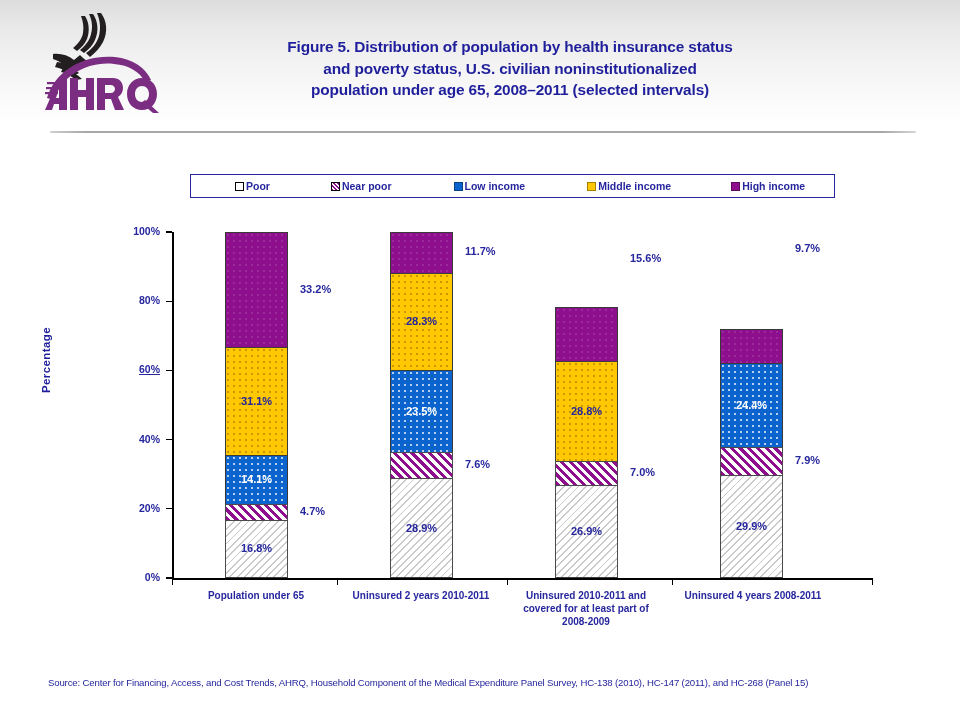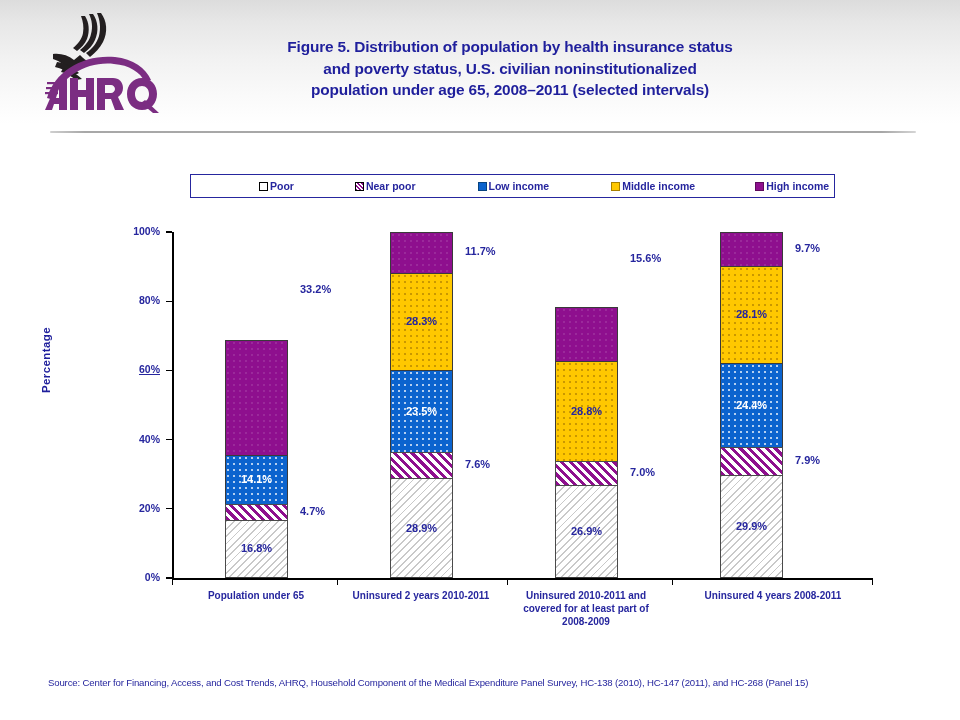--- a/index.html
+++ b/index.html
@@ -59,21 +59,20 @@
   
   .legend {
     position: absolute;
     left: 190px; top: 174px;
     width: 645px; height: 24px;
     border: 1px solid #26269e;
     background: #ffffff;
     display: flex;
     align-items: center;
     box-sizing: border-box;
-    padding-left: 24px;
   }
   .legend-item {
     display: flex;
     align-items: center;
     font-size: 10.5px;
     font-weight: bold;
     color: #26269e;
     white-space: nowrap;
   }
   .legend-item:nth-child(1) { margin-left: 44px; }
@@ -333,20 +332,23 @@
       </div>
     <div id="bars">
         <div class="bar" style="left: 225px; top: 232.346px; height: 345.654px;">
           <div class="seg seg-poor" style="height: 58.128px;">
             <span class="seg-label lbl-dark">16.8%</span>
           </div>
           <div class="seg seg-nearpoor" style="height: 16.262px;"></div>
           <div class="seg seg-low" style="height: 48.786px;">
             <span class="seg-label lbl-white">14.1%</span>
           </div>
+          <div class="seg seg-mid" style="height: 107.606px;">
+            <span class="seg-label lbl-dark">31.1%</span>
+          </div>
           <div class="seg seg-high" style="height: 114.872px;"></div>
         </div>
         <div class="bar" style="left: 390px; top: 232px; height: 346px;">
           <div class="seg seg-poor" style="height: 99.994px;">
             <span class="seg-label lbl-dark">28.9%</span>
           </div>
           <div class="seg seg-nearpoor" style="height: 26.296px;"></div>
           <div class="seg seg-low" style="height: 81.31px;">
             <span class="seg-label lbl-white">23.5%</span>
           </div>
@@ -365,23 +367,20 @@
           </div>
           <div class="seg seg-high" style="height: 53.976px;"></div>
         </div>
         <div class="bar" style="left: 720px; top: 232px; height: 346px;">
           <div class="seg seg-poor" style="height: 103.454px;">
             <span class="seg-label lbl-dark">29.9%</span>
           </div>
           <div class="seg seg-nearpoor" style="height: 27.334px;"></div>
           <div class="seg seg-low" style="height: 84.424px;">
             <span class="seg-label lbl-white">24.4%</span>
-          </div>
-          <div class="seg seg-mid" style="height: 97.226px;">
-            <span class="seg-label lbl-dark">28.1%</span>
           </div>
           <div class="seg seg-high" style="height: 33.562px;"></div>
         </div>
       </div>
     <div id="out-labels">
         <div class="out-label" style="left: 300px; top: 504.741px;">4.7%</div>
         <div class="out-label" style="left: 300px; top: 282.782px;">33.2%</div>
         <div class="out-label" style="left: 465px; top: 457.858px;">7.6%</div>
         <div class="out-label" style="left: 465px; top: 245.241px;">11.7%</div>
         <div class="out-label" style="left: 630px; top: 465.816px;">7.0%</div>
@@ -394,21 +393,21 @@
           <div>Population under 65</div>
         </div>
         <div class="xcat" style="width: 178px; left: 332px;">
           <div>Uninsured 2 years 2010-2011</div>
         </div>
         <div class="xcat" style="width: 172px; left: 500px;">
           <div>Uninsured 2010-2011 and</div>
           <div>covered for at least part of</div>
           <div>2008-2009</div>
         </div>
-        <div class="xcat" style="width: 178px; left: 684px;">
+        <div class="xcat" style="width: 178px; left: 664px;">
           <div>Uninsured 4 years 2008-2011</div>
         </div>
       </div>
   </div>
 
   <div class="source">Source: Center for Financing, Access, and Cost Trends, AHRQ, Household Component of the Medical Expenditure Panel Survey,  HC-138 (2010), HC-147 (2011), and HC-268 (Panel 15)</div>
 
 </div>
 
 </body></html>

